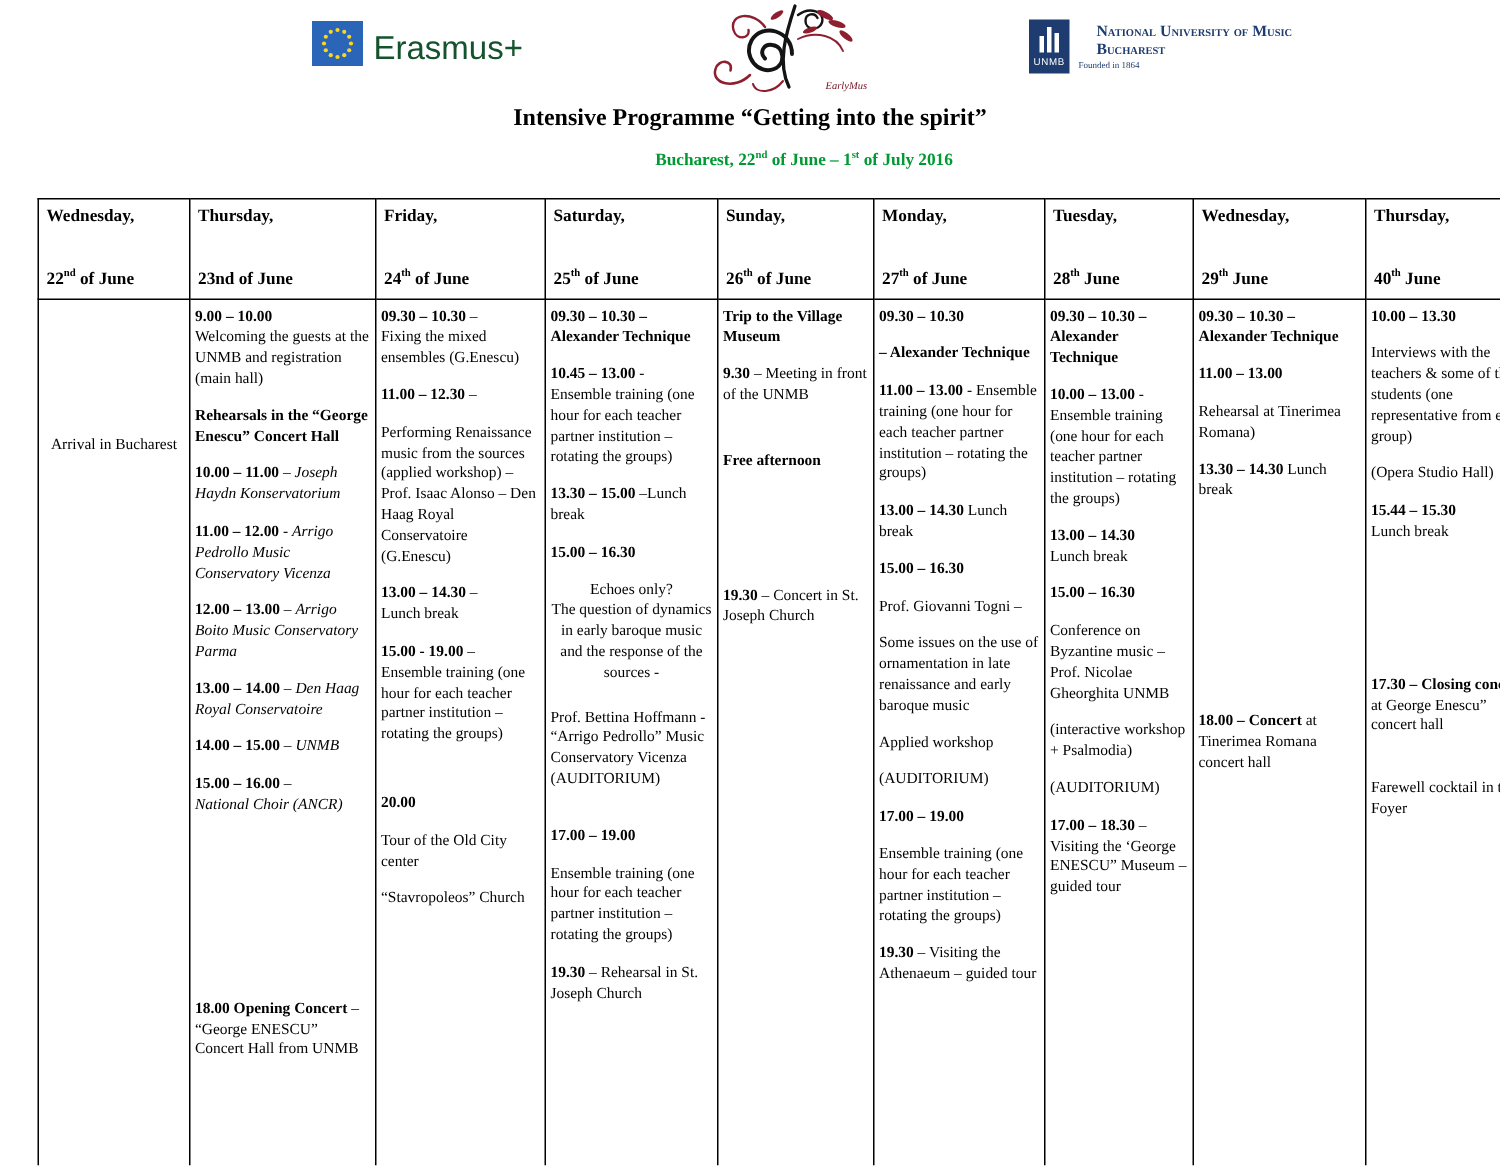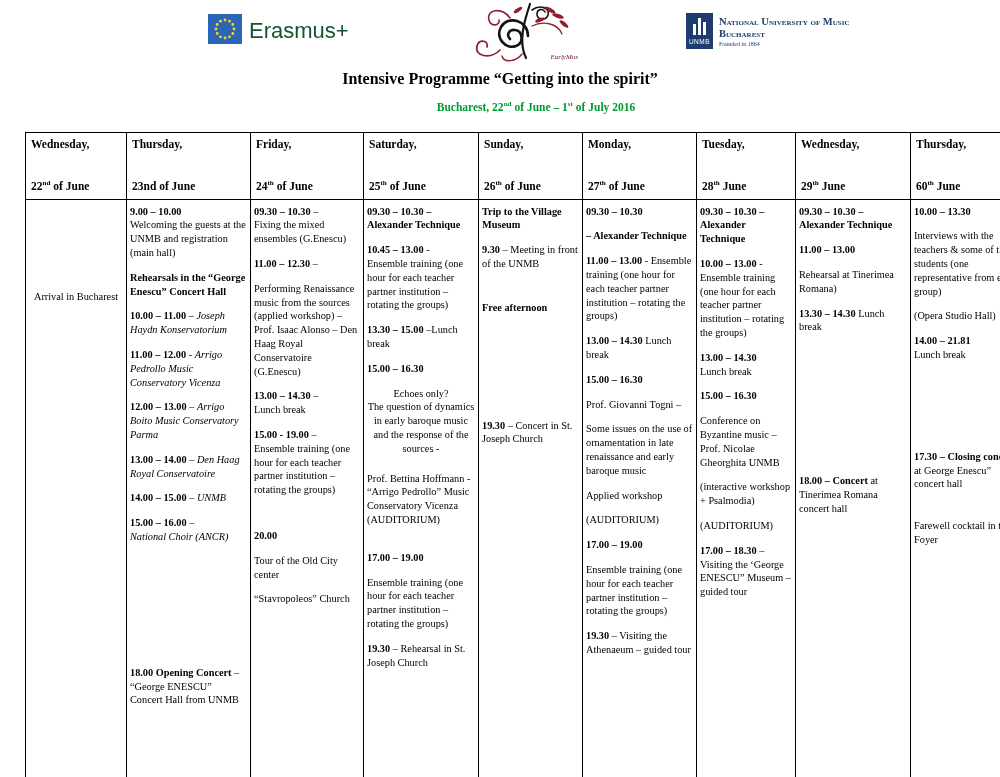--- a/index.html
+++ b/index.html
@@ -12,21 +12,21 @@
   .flourish{position:absolute;left:466px;top:0;width:118px;height:64px;}
   .flourish svg{display:block;}
   .flourish-caption{position:absolute;right:6px;bottom:3px;font-size:7px;font-style:italic;color:#6e1120;}
   .unmb{position:absolute;left:686px;top:13px;display:flex;gap:6px;}
   .unmb-mark{width:27px;height:36px;background:#1e3c6f;display:flex;flex-direction:column;align-items:center;}
   .pipes{display:flex;gap:2px;margin-top:5px;align-items:flex-end;height:17px;}
   .pipes i{display:block;width:3px;background:#fff;}
   .pipes i:nth-child(1){height:11px}.pipes i:nth-child(2){height:17px}.pipes i:nth-child(3){height:13px}
   .unmb-abbr{color:#fff;font-size:6.5px;font-family:"Liberation Sans",sans-serif;margin-top:3px;letter-spacing:.5px;}
   .unmb-lines{padding-top:3px;}
-  .u1,.u2{font-variant:small-caps;color:#1e3c6f;font-size:10.5px;font-weight:bold;line-height:1.15;}
+  .u1,.u2{font-variant:small-caps;color:#1e3c6f;font-size:10.5px;font-weight:bold;line-height:1.15;margin-left:12px;}
   .u3{font-size:6px;color:#1e3c6f;margin-top:1px;}
 
   
   .title{position:absolute;top:70px;left:0;width:100%;text-align:center;
          font-size:16px;font-weight:bold;}
   .subtitle{position:absolute;top:101px;left:0;width:100%;text-align:center;
             font-size:11.5px;font-weight:bold;color:#009933;padding-left:36px;}
 
   
   table.sched{position:absolute;left:25px;top:132px;width:975px;
@@ -141,21 +141,21 @@
           <th style="width: 88px;">
             <div class="dayname">Tuesday,</div>
             <div class="daydate"><span>28</span><sup>th</sup><span> June</span></div>
           </th>
           <th style="width: 104px;">
             <div class="dayname">Wednesday,</div>
             <div class="daydate"><span>29</span><sup>th</sup><span> June</span></div>
           </th>
           <th style="width: 105px;">
             <div class="dayname">Thursday,</div>
-            <div class="daydate"><span>60</span><sup>th</sup><span>  June</span></div>
+            <div class="daydate"><span>40</span><sup>th</sup><span>  June</span></div>
           </th>
         </tr>
       </thead>
     <tbody>
         <tr id="body-row">
           <td style="padding-top: 90px; text-align: center;">
             <p><span>Arrival in Bucharest</span></p>
           </td>
           <td>
             <p><span class="b">9.00 – 10.00</span><br><span>Welcoming the guests at the UNMB and registration (main hall)</span></p>
@@ -186,21 +186,21 @@
             <p style="margin-bottom: 16px; text-align: center;"><span>Echoes only?</span><br><span>The question of dynamics in early baroque music and the response of the sources -</span></p>
             <p><span>Prof. Bettina Hoffmann  - “Arrigo Pedrollo” Music Conservatory Vicenza</span><br><span> (AUDITORIUM)</span></p>
             <p style="margin-top: 24px;"><span class="b">17.00 – 19.00</span></p>
             <p><span>Ensemble training (one hour  for each teacher partner institution – rotating the groups)</span></p>
             <p><span class="b">19.30</span><span> – Rehearsal in St. Joseph Church</span></p>
           </td>
           <td>
             <p><span class="b">Trip to the Village Museum</span></p>
             <p><span class="b">9.30</span><span> – Meeting in front of the UNMB</span></p>
             <p style="margin-top: 30px;"><span class="b">Free afternoon</span></p>
-            <p style="margin-top: 104px;"><span class="b">19.30</span><span> – Concert in St. Joseph Church</span></p>
+            <p style="margin-top: 76px;"><span class="b">19.30</span><span> – Concert in St. Joseph Church</span></p>
           </td>
           <td>
             <p><span class="b">09.30 – 10.30</span></p>
             <p><span class="b">– Alexander Technique</span></p>
             <p><span class="b">11.00 – 13.00</span><span> - Ensemble training (one hour  for each teacher partner institution – rotating the groups)</span></p>
             <p><span class="b">13.00 – 14.30</span><span> Lunch break</span></p>
             <p><span class="b">15.00 – 16.30</span></p>
             <p><span> Prof. Giovanni Togni –</span></p>
             <p><span>Some issues on the use of ornamentation in late renaissance and early baroque music</span></p>
             <p><span>Applied workshop</span></p>
@@ -223,21 +223,21 @@
             <p><span class="b">09.30 – 10.30 –</span><br><span class="b">Alexander Technique</span></p>
             <p><span class="b">11.00 – 13.00</span></p>
             <p><span> Rehearsal at Tinerimea Romana)</span></p>
             <p><span class="b">13.30 – 14.30</span><span> Lunch break</span></p>
             <p style="margin-top: 140px;"><span class="b">18.00 – Concert</span><span> at Tinerimea Romana concert hall</span></p>
           </td>
           <td>
             <p><span class="b">10.00 – 13.30</span></p>
             <p><span>Interviews with the teachers &amp; some of the students (one representative from each group)</span></p>
             <p><span> (Opera Studio Hall)</span></p>
-            <p><span class="b">14.00 – 21.81</span><br><span>Lunch break</span></p>
+            <p><span class="b">15.44 – 15.30</span><br><span>Lunch break</span></p>
             <p style="margin-top: 88px;"><span class="b">17.30 – Closing concert</span><span> at George Enescu” concert hall</span></p>
             <p style="margin-top: 28px;"><span>Farewell cocktail in the Foyer</span></p>
           </td>
         </tr>
       </tbody>
   </table>
 
 </div>
 
 </body></html>

